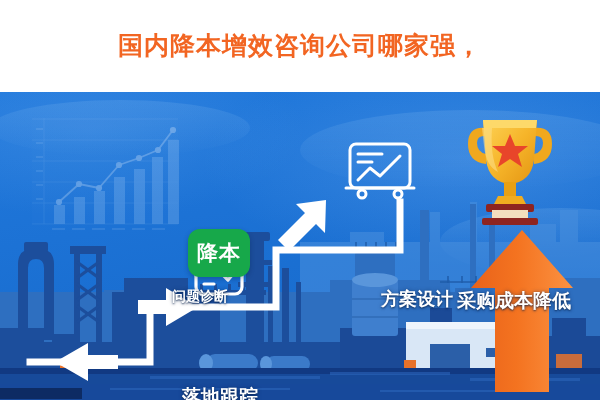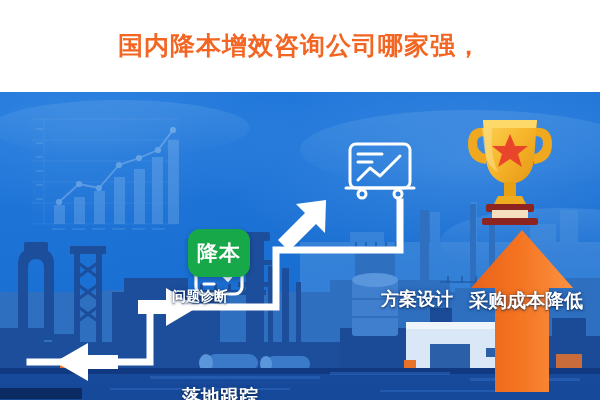--- a/index.html
+++ b/index.html
@@ -42,21 +42,21 @@
 
   
   .lbl{
     position:absolute;
     color:#ffffff;font-weight:bold;white-space:nowrap;
     text-shadow:0 1px 2px rgba(6,30,70,.75), 0 0 4px rgba(6,30,70,.45);
   }
   #lbl-track{left:182px;top:292px;font-size:19px;}
   #lbl-diag{left:172px;top:196px;font-size:14px;}
   #lbl-design{left:333px;top:195px;font-size:18px;margin-left:48px;}
-  #lbl-result{left:457px;top:196px;font-size:19px;margin-left:12px;}
+  #lbl-result{left:457px;top:196px;font-size:19px;}
 
   
   .badge{
     position:absolute;left:188px;top:137px;width:62px;height:48px;
     background:#17A84A;border-radius:12px;
     box-shadow:0 2px 5px rgba(0,30,70,.30);
     display:flex;align-items:center;justify-content:center;
   }
   .badge-txt{color:#fff;font-weight:bold;font-size:21px;letter-spacing:1px;}
 </style>

